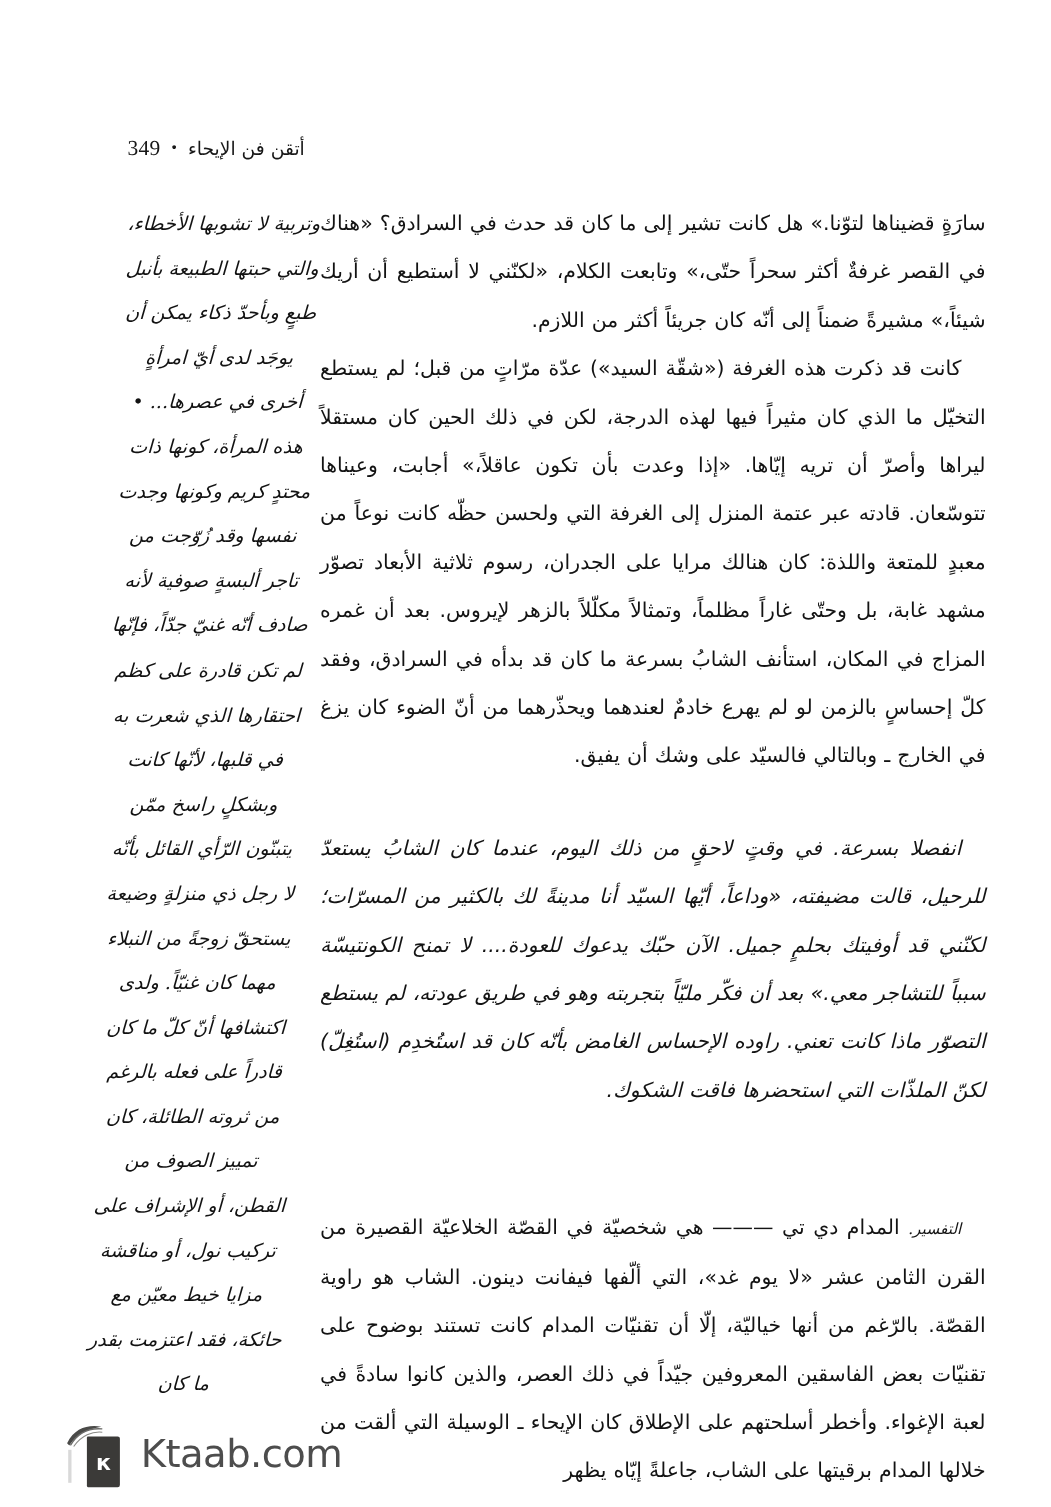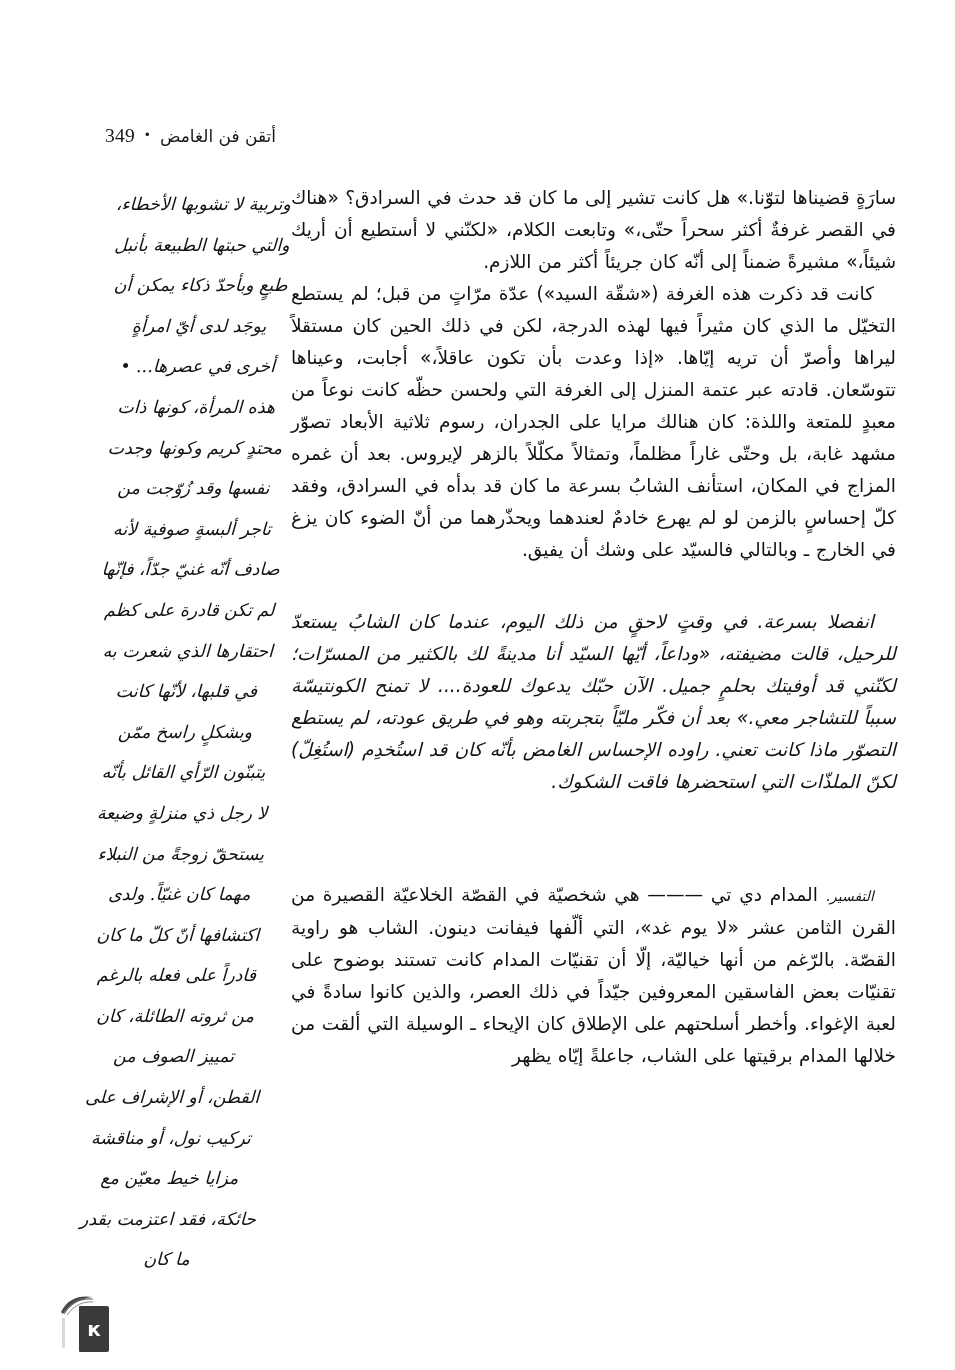--- a/index.html
+++ b/index.html
@@ -33,20 +33,21 @@
     flex-direction: row;
     align-items: baseline;
     gap: 9px;
     direction: ltr;
   }
   .running-header .folio {
     font-family: "Liberation Serif", "DejaVu Serif", serif;
     font-size: 19.5px;
     letter-spacing: 0.2px;
     color: #171717;
+    margin-left: 11px;
   }
   .running-header .sep {
     font-size: 12px;
     line-height: 1;
     position: relative;
     top: -3px;
     color: #171717;
   }
   .running-header .book-title {
     font-family: "DejaVu Sans", sans-serif;
@@ -68,21 +69,21 @@
   .main-column {
     position: absolute;
     top: 0;
     right: 0;
     width: 605px;
     direction: rtl;
     text-align: justify;
     text-align-last: right;
     font-family: "DejaVu Sans", sans-serif;
     font-size: 18.6px;
-    line-height: 32px;
+    line-height: 44px;
     color: #131313;
     word-spacing: 0.5px;
   }
   .main-column p {
     margin: 0 0 0 0;
     text-indent: 0;
   }
   .main-column p.indented {
     text-indent: 22px;
   }
@@ -190,21 +191,21 @@
   }
 </style>
 </head>
 <body>
 
 <div class="page">
 
   <div class="running-header">
     <span class="folio">349</span>
     <span class="sep">•</span>
-    <span class="book-title">أتقن فن الغامض</span>
+    <span class="book-title">أتقن فن الإيحاء</span>
   </div>
 
   <div class="body-area">
 
     <div class="main-column">
       <p>سارَةٍ قضيناها لتوّنا.» هل كانت تشير إلى ما كان قد حدث في السرادق؟ «هناك في القصر غرفةٌ أكثر سحراً حتّى،» وتابعت الكلام، «لكنّني لا أستطيع أن أريك شيئاً،» مشيرةً ضمناً إلى أنّه كان جريئاً أكثر من اللازم.</p>
       <p class="indented">كانت قد ذكرت هذه الغرفة («شقّة السيد») عدّة مرّاتٍ من قبل؛ لم يستطع التخيّل ما الذي كان مثيراً فيها لهذه الدرجة، لكن في ذلك الحين كان مستقلاً ليراها وأصرّ أن تريه إيّاها. «إذا وعدت بأن تكون عاقلاً،» أجابت، وعيناها تتوسّعان. قادته عبر عتمة المنزل إلى الغرفة التي ولحسن حظّه كانت نوعاً من معبدٍ للمتعة واللذة: كان هنالك مرايا على الجدران، رسوم ثلاثية الأبعاد تصوّر مشهد غابة، بل وحتّى غاراً مظلماً، وتمثالاً مكلّلاً بالزهر لإيروس. بعد أن غمره المزاج في المكان، استأنف الشابُ بسرعة ما كان قد بدأه في السرادق، وفقد كلّ إحساسٍ بالزمن لو لم يهرع خادمٌ لعندهما ويحذّرهما من أنّ الضوء كان يزغ في الخارج ـ وبالتالي فالسيّد على وشك أن يفيق.</p>
       <p class="indented gap-before">انفصلا بسرعة. في وقتٍ لاحقٍ من ذلك اليوم، عندما كان الشابُ يستعدّ للرحيل، قالت مضيفته، «وداعاً، أيّها السيّد أنا مدينةً لك بالكثير من المسرّات؛ لكنّني قد أوفيتك بحلمٍ جميل. الآن حبّك يدعوك للعودة.... لا تمنح الكونتيسّة سبباً للتشاجر معي.» بعد أن فكّر مليّاً بتجربته وهو في طريق عودته، لم يستطع التصوّر ماذا كانت تعني. راوده الإحساس الغامض بأنّه كان قد استُخدِم (استُغِلّ) لكنّ الملذّات التي استحضرها فاقت الشكوك.</p>
       <p class="indented gap-before-big"><span class="lead-italic">التفسير.</span><span> المدام دي تي </span><span class="emdash">———</span><span> هي شخصيّة في القصّة الخلاعيّة القصيرة من القرن الثامن عشر «لا يوم غد»، التي ألّفها فيفانت دينون. الشاب هو راوية القصّة. بالرّغم من أنها خياليّة، إلّا أن تقنيّات المدام كانت تستند بوضوح على تقنيّات بعض الفاسقين المعروفين جيّداً في ذلك العصر، والذين كانوا سادةً في لعبة الإغواء. وأخطر أسلحتهم على الإطلاق كان الإيحاء ـ الوسيلة التي ألقت من خلالها المدام برقيتها على الشاب، جاعلةً إيّاه يظهر</span></p>
     </div>
@@ -219,15 +220,16 @@
     <span class="wm-logo">
       <span class="spine"></span>
       <svg class="page-fan" viewBox="0 0 34 22" xmlns="http://www.w3.org/2000/svg">
         <path d="M1 18 C8 4, 20 1, 32 3 C21 5, 10 9, 3 20 Z" fill="#4a4a48"></path>
         <path d="M4 20 C11 8, 22 4, 33 5" fill="none" stroke="#6d6d6a" stroke-width="1.2"></path>
         <path d="M7 21 C14 11, 24 7, 33 8" fill="none" stroke="#8a8a86" stroke-width="1"></path>
       </svg>
       <span class="book-cover"></span>
       <span class="book-k">к</span>
     </span>
+    <span class="wm-text">Ktaab.com</span>
   </div>
 
 </div>
 
 </body></html>

